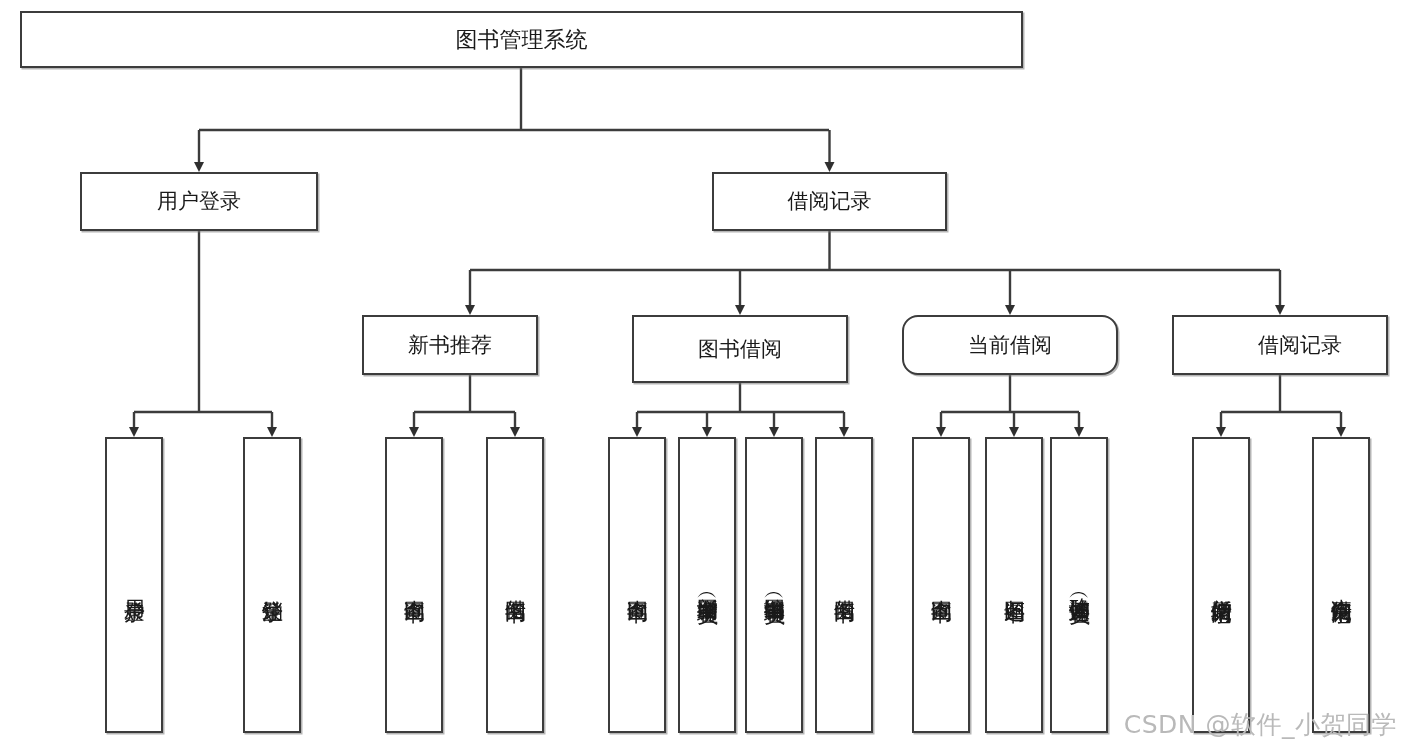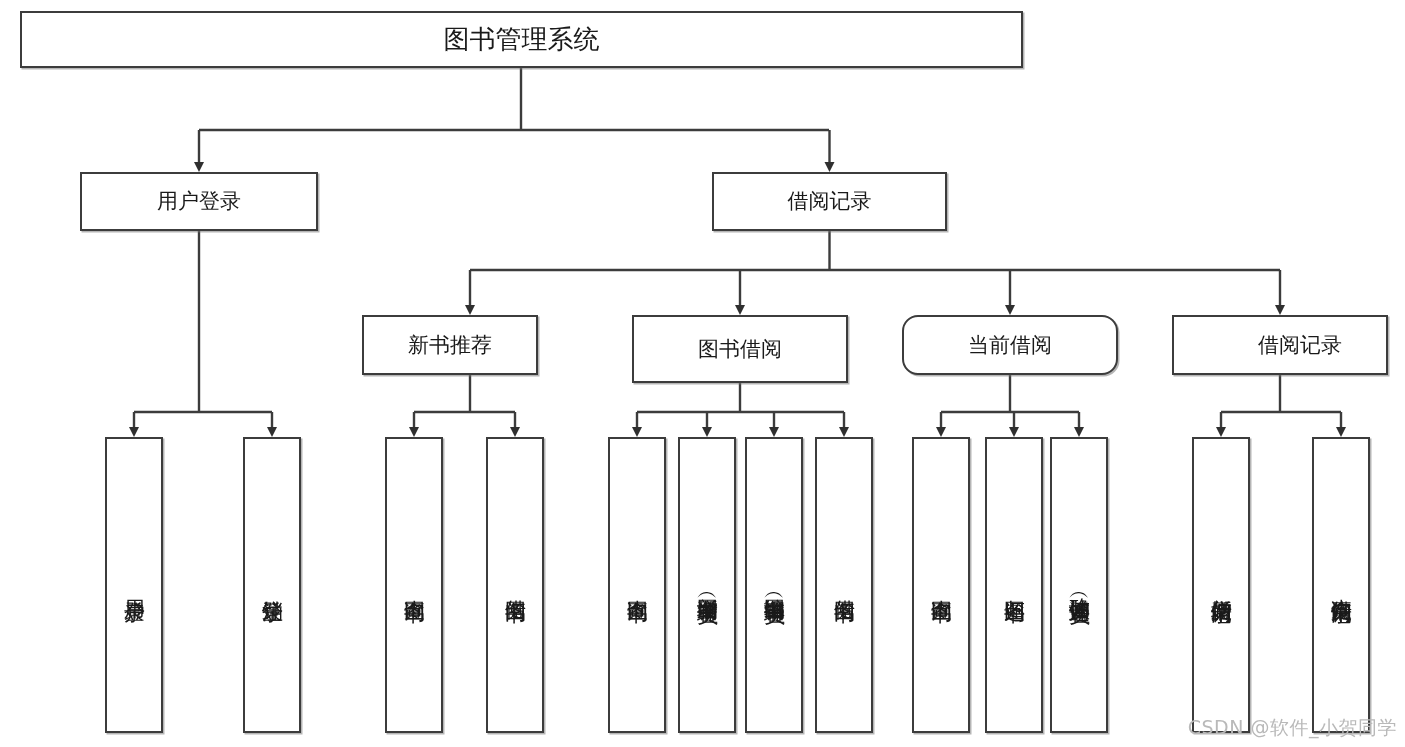--- a/index.html
+++ b/index.html
@@ -21,38 +21,38 @@
     display:flex;align-items:center;justify-content:center;
     color:#1a1a1a;
   }
   .node .label{
     display:block;
     text-align:center;
     line-height:1.18;
     white-space:nowrap;
   }
   .h-node .label{font-size:21px;}
-  .root .label{font-size:26px;}
+  .root .label{font-size:22px;}
 
   .leaf{
     border-width:2.5px;
   }
   .leaf .label{
     writing-mode:vertical-rl;
     text-orientation:upright;
     font-size:21px;
     line-height:1.28;
     letter-spacing:1px;
     white-space:nowrap;
   }
 
   .watermark{
     position:absolute;
     right:8px;bottom:6px;
-    font-size:19px;
+    font-size:25px;
     color:#b9b9b9;
     letter-spacing:0.5px;
     white-space:nowrap;
     user-select:none;
   }
 </style>
 </head>
 <body>
 
 <div id="canvas">

